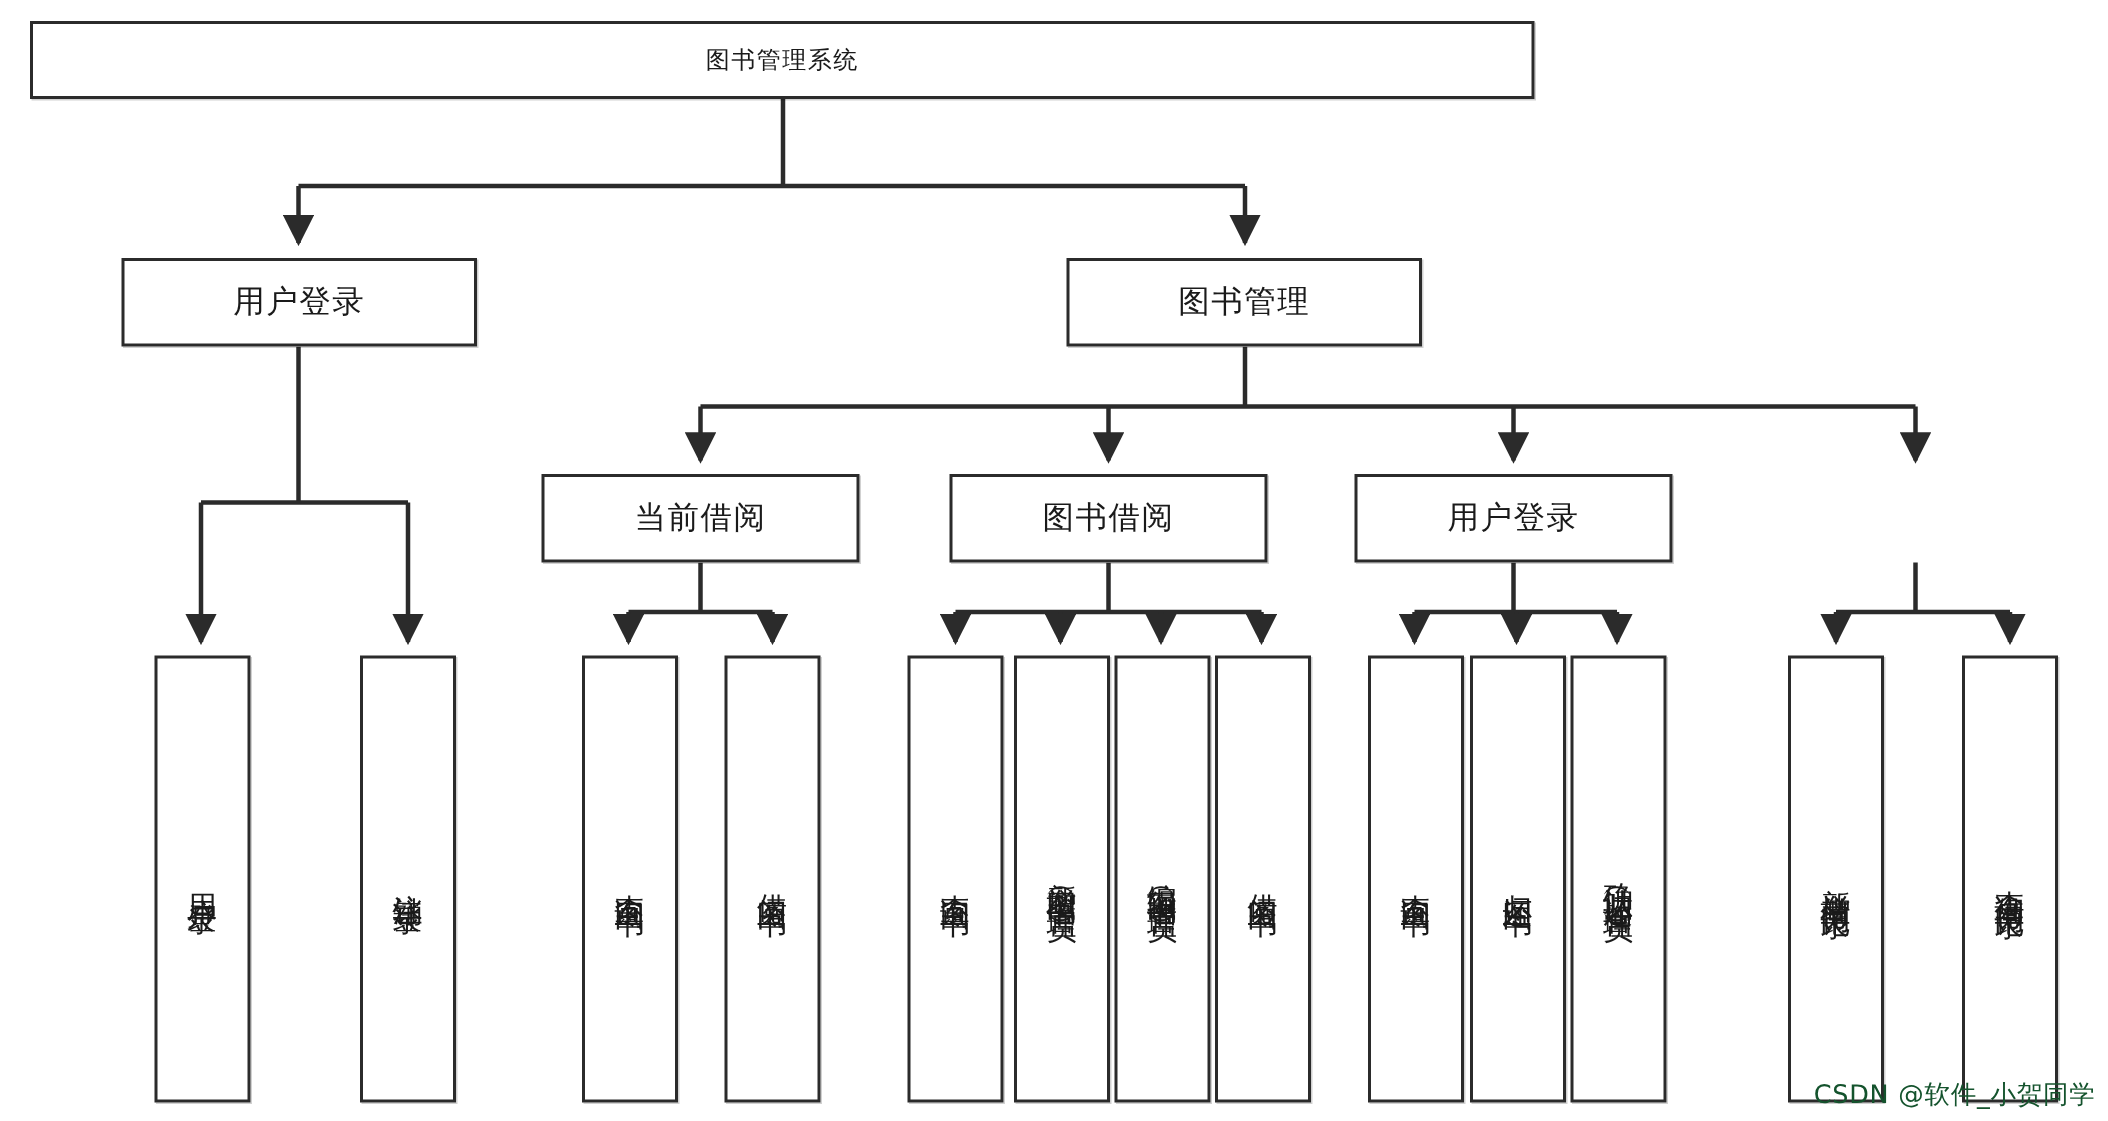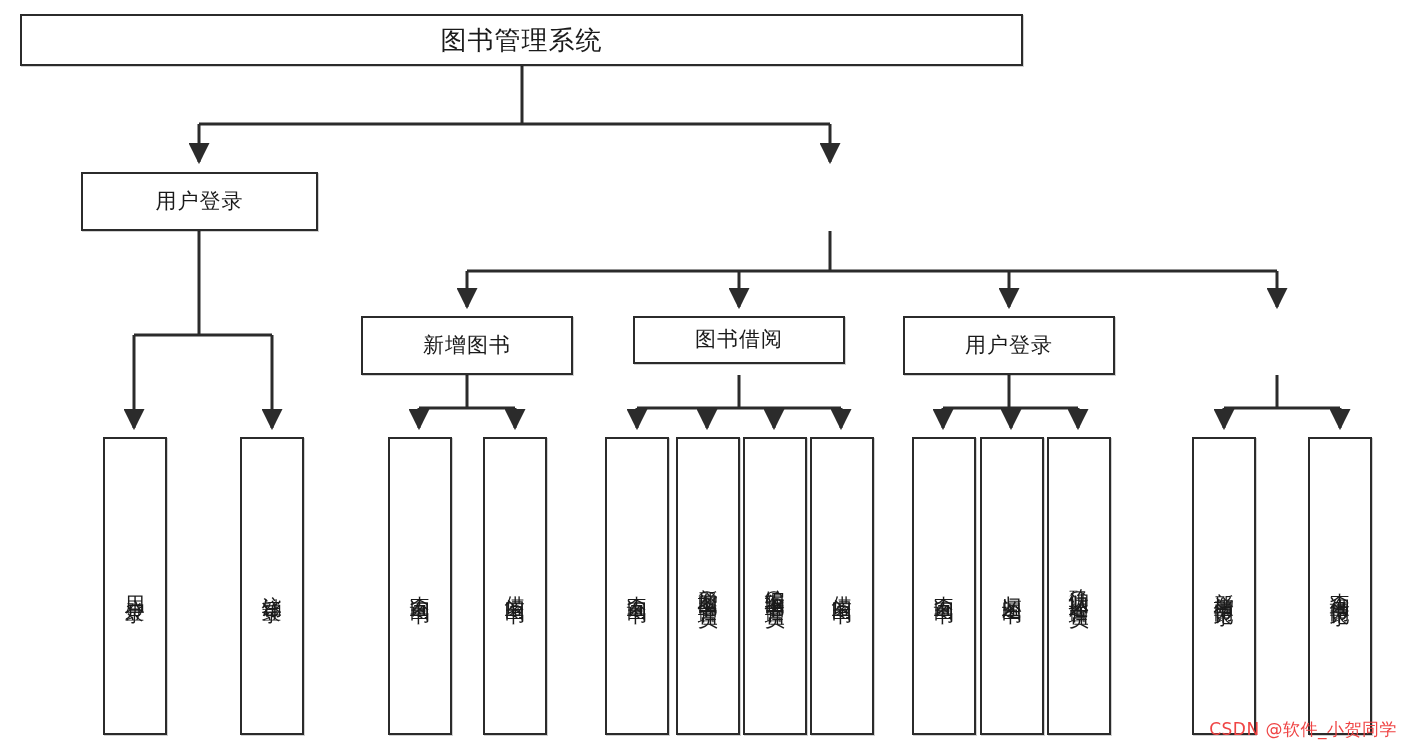--- a/index.html
+++ b/index.html
@@ -37,21 +37,21 @@
     color: #1a1a1a;
     box-shadow: 1px 1px 0 rgba(0,0,0,0.18);
   }
   .node-h {
     font-size: 21px;
     letter-spacing: 1px;
     line-height: 1.1;
     white-space: nowrap;
   }
   .node-root {
-    font-size: 26px;
+    font-size: 16px;
   }
   .node-v {
     writing-mode: vertical-rl;
     text-orientation: upright;
     font-size: 20px;
     line-height: 1.32;
     letter-spacing: 3px;
     align-items: center;
     justify-content: center;
     padding: 4px 0;
@@ -60,21 +60,21 @@
   .node-v span {
     display: block;
     writing-mode: vertical-rl;
     text-orientation: upright;
   }
   .watermark {
     position: absolute;
     right: 8px;
     bottom: 6px;
     font-size: 17px;
-    color: #ef4444;
+    color: #14532d;
     letter-spacing: 0.5px;
     white-space: nowrap;
     user-select: none;
     margin-top: 16px;
   }
 </style>
 </head>
 <body>
 
 <div id="canvas">
@@ -129,25 +129,28 @@
     </g>
   </svg>
 
   <div class="node node-h node-root" style="left:20px; top:14px; width:1003px; height:52px;">
     <span>图书管理系统</span>
   </div>
 
   <div class="node node-h" style="left:81px; top:172px; width:237px; height:59px;">
     <span>用户登录</span>
   </div>
+  <div class="node node-h" style="left:711px; top:172px; width:237px; height:59px;">
+    <span>图书管理</span>
+  </div>
 
   <div class="node node-h" style="left:361px; top:316px; width:212px; height:59px;">
-    <span>新增图书</span>
-  </div>
-  <div class="node node-h" style="left:633px; top:316px; width:212px; height:48px;font-family:Liberation Serif, serif;">
+    <span>当前借阅</span>
+  </div>
+  <div class="node node-h" style="left:633px; top:316px; width:212px; height:59px;font-family:Liberation Serif, serif;">
     <span>图书借阅</span>
   </div>
   <div class="node node-h" style="left:903px; top:316px; width:212px; height:59px;">
     <span>用户登录</span>
   </div>
 
   <div class="node node-v" style="left:103px; top:437px; width:64px; height:298px;">
     <span>用户登录</span>
   </div>
   <div class="node node-v" style="left:240px; top:437px; width:64px; height:298px;">

